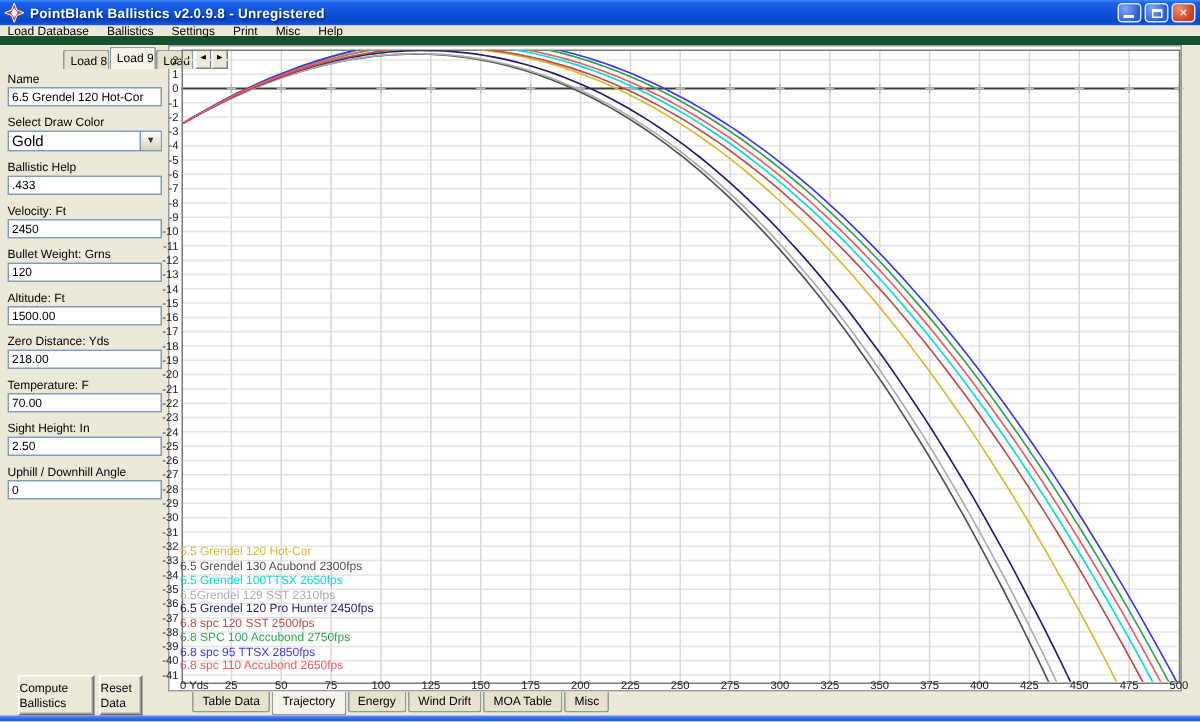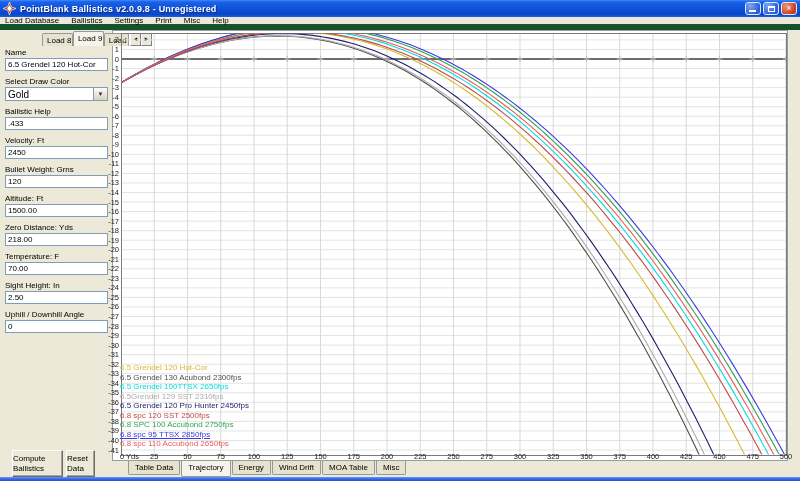--- a/index.html
+++ b/index.html
@@ -362,21 +362,21 @@
     </g>
   </svg>
 <div class="legend" id="legend">
     <div style="color: rgb(214, 185, 47);">6.5 Grendel 120 Hot-Cor</div>
     <div style="color: rgb(79, 79, 79);">6.5 Grendel 130 Acubond 2300fps</div>
     <div style="color: rgb(0, 222, 222);">6.5 Grendel 100TTSX 2650fps</div>
     <div style="color: rgb(172, 172, 172);">6.5Grendel 129 SST 2310fps</div>
     <div style="color: rgb(30, 30, 110);">6.5 Grendel 120 Pro Hunter 2450fps</div>
     <div style="color: rgb(190, 74, 74);">6.8 spc 120 SST 2500fps</div>
     <div style="color: rgb(47, 163, 83);">6.8 SPC 100 Accubond 2750fps</div>
-    <div style="color: rgb(58, 58, 224); text-decoration: underline;">6.8 spc 95 TTSX 2850fps</div>
+    <div style="color: rgb(58, 58, 224);">6.8 spc 95 TTSX 2850fps</div>
     <div style="color: rgb(236, 91, 91);">6.8 spc 110 Accubond 2650fps</div>
   </div>
 
 <div class="btabbar">
   <span class="btab">Table Data</span>
   <span class="btab active">Trajectory</span>
   <span class="btab">Energy</span>
   <span class="btab">Wind Drift</span>
   <span class="btab">MOA Table</span>
   <span class="btab">Misc</span>

